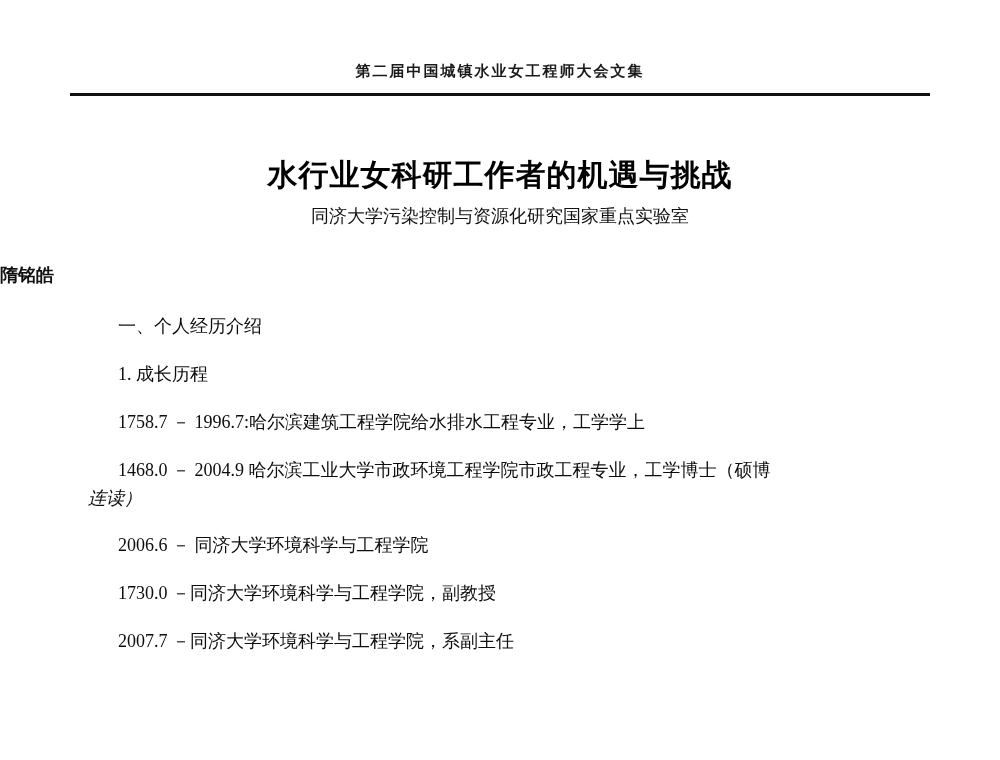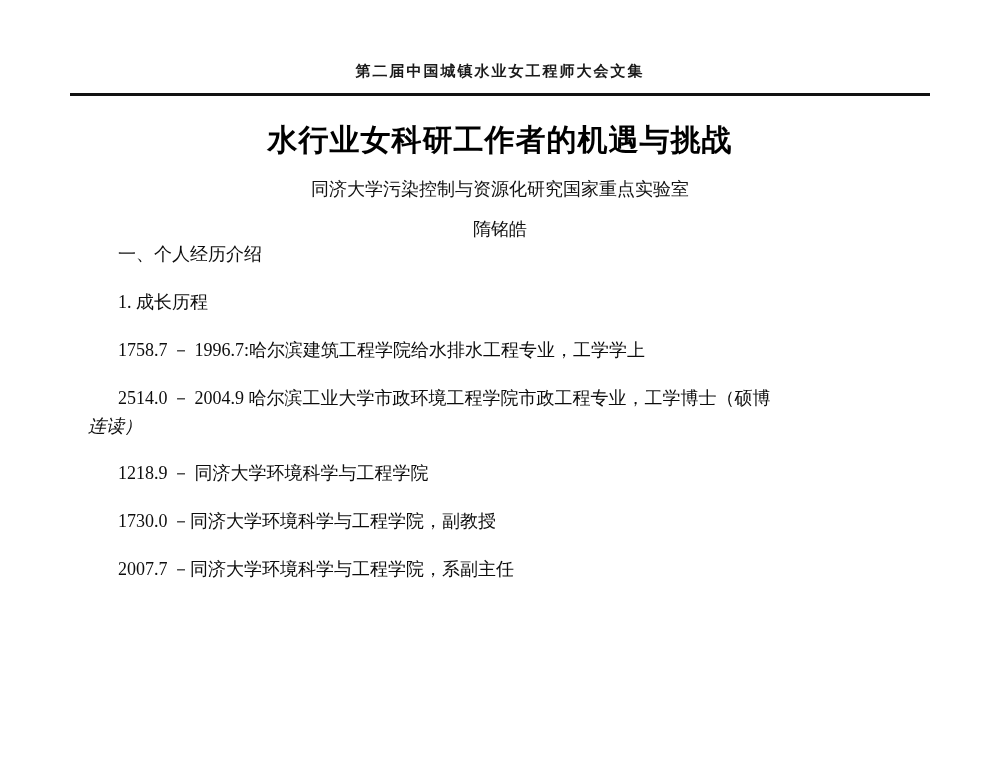--- a/index.html
+++ b/index.html
@@ -33,41 +33,43 @@
     letter-spacing: 2px;
     color: #1a1a1a;
   }
   .header-rule {
     margin: 12px auto 0 auto;
     width: 860px;
     border-top: 3px solid #111111;
     height: 0;
   }
   .doc-title {
-    margin-top: 24px;
+    margin-top: 59px;
     text-align: center;
     font-family: "DejaVu Sans", "Liberation Sans", sans-serif;
     font-size: 30px;
     font-weight: bold;
     letter-spacing: 1px;
     color: #000000;
   }
   .affiliation {
-    margin-top: 16px;
+    margin-top: 8px;
     text-align: center;
     font-size: 18px;
     color: #111111;
   }
   .author {
-    margin-top: 16px;
-    text-align: center;
+    margin-top: 35px;
+    text-align: left;
     font-size: 18px;
     color: #111111;
+    font-weight: bold;
   }
   .body-block {
+    margin-top: 26px;
     padding-left: 118px;
     padding-right: 90px;
   }
   .para {
     font-size: 18px;
     line-height: 1.55;
     margin: 0 0 20px 0;
     color: #0d0d0d;
     text-align: justify;
   }
@@ -96,26 +98,26 @@
   <div class="body-block">
 
     <p class="para">一、个人经历介绍</p>
 
     <p class="para">1. 成长历程</p>
 
     <p class="para">1758.7 － 1996.7:哈尔滨建筑工程学院给水排水工程专业，工学学上</p>
 
 
     <p class="para">
-      <span>2514.0 － 2004.9 哈尔滨工业大学市政环境工程学院市政工程专业，工学博士（硕博</span>
+      <span>1468.0 － 2004.9 哈尔滨工业大学市政环境工程学院市政工程专业，工学博士（硕博</span>
       <span class="cont">连读）</span>
     </p>
 
 
-    <p class="para">1218.9 － 同济大学环境科学与工程学院</p>
+    <p class="para">2006.6 － 同济大学环境科学与工程学院</p>
 
     <p class="para">1730.0 －同济大学环境科学与工程学院，副教授</p>
 
     <p class="para">2007.7 －同济大学环境科学与工程学院，系副主任</p>
 
   </div>
 
 </div>
 
 </body></html>

